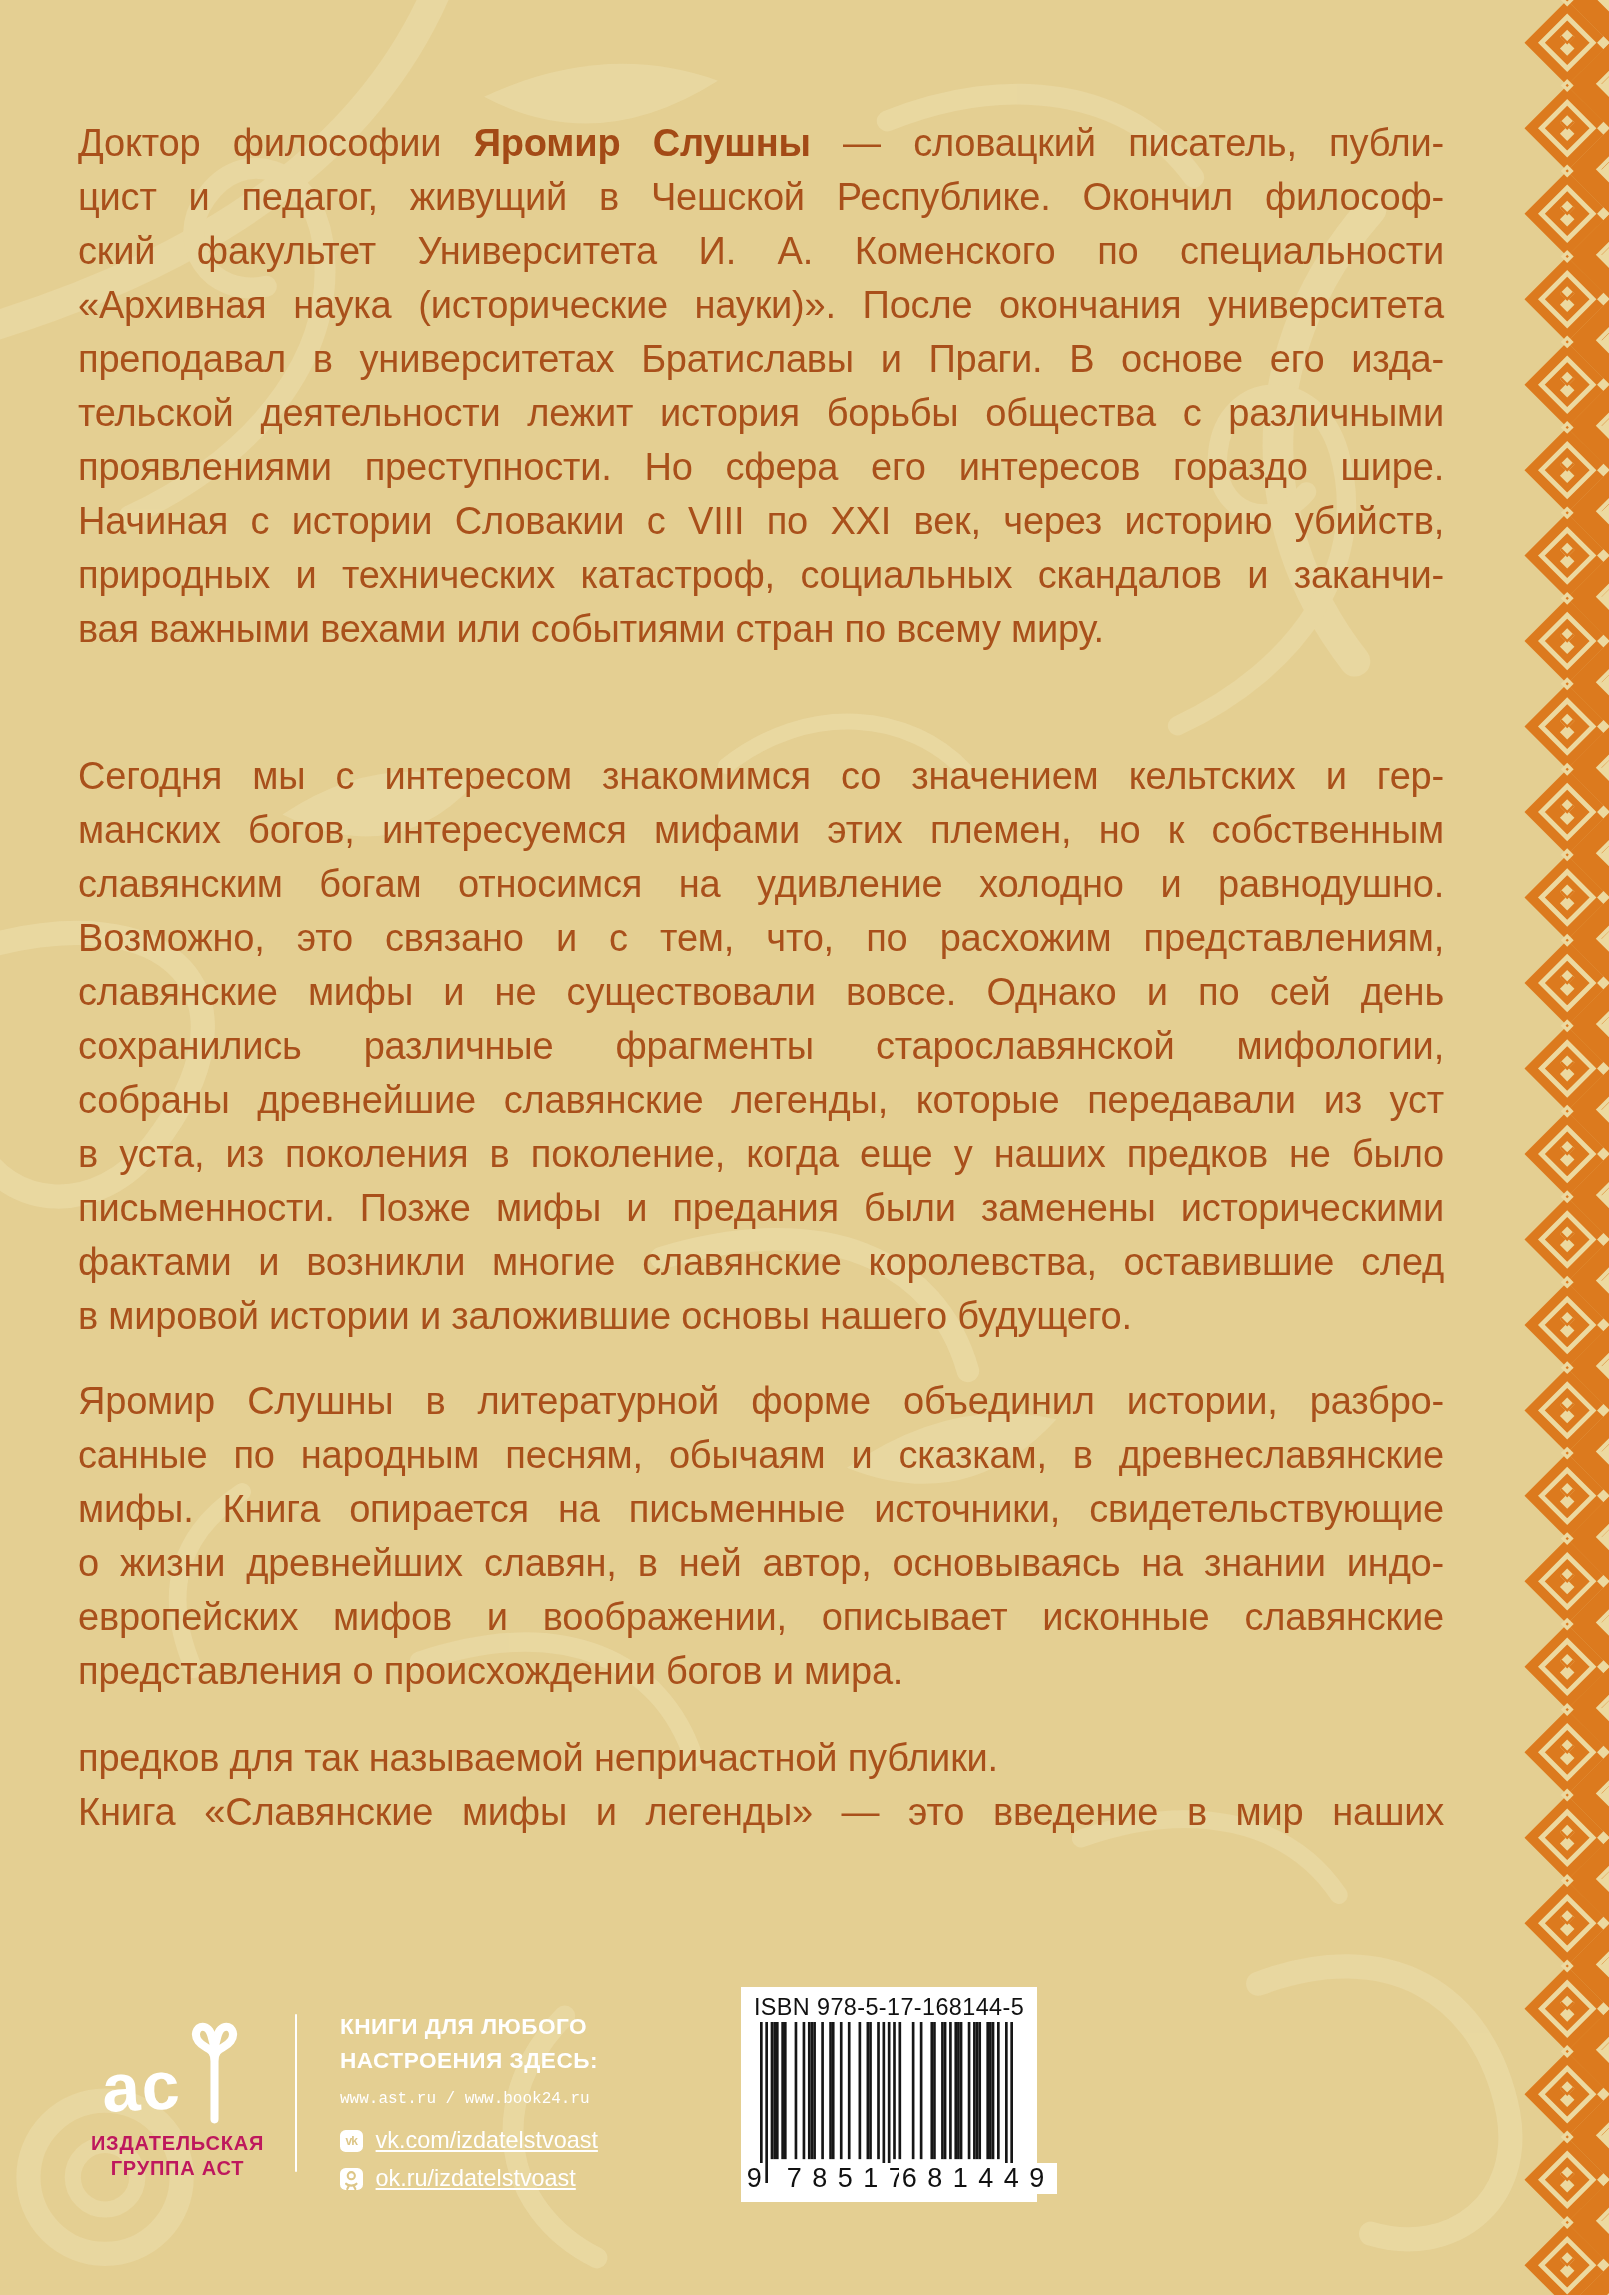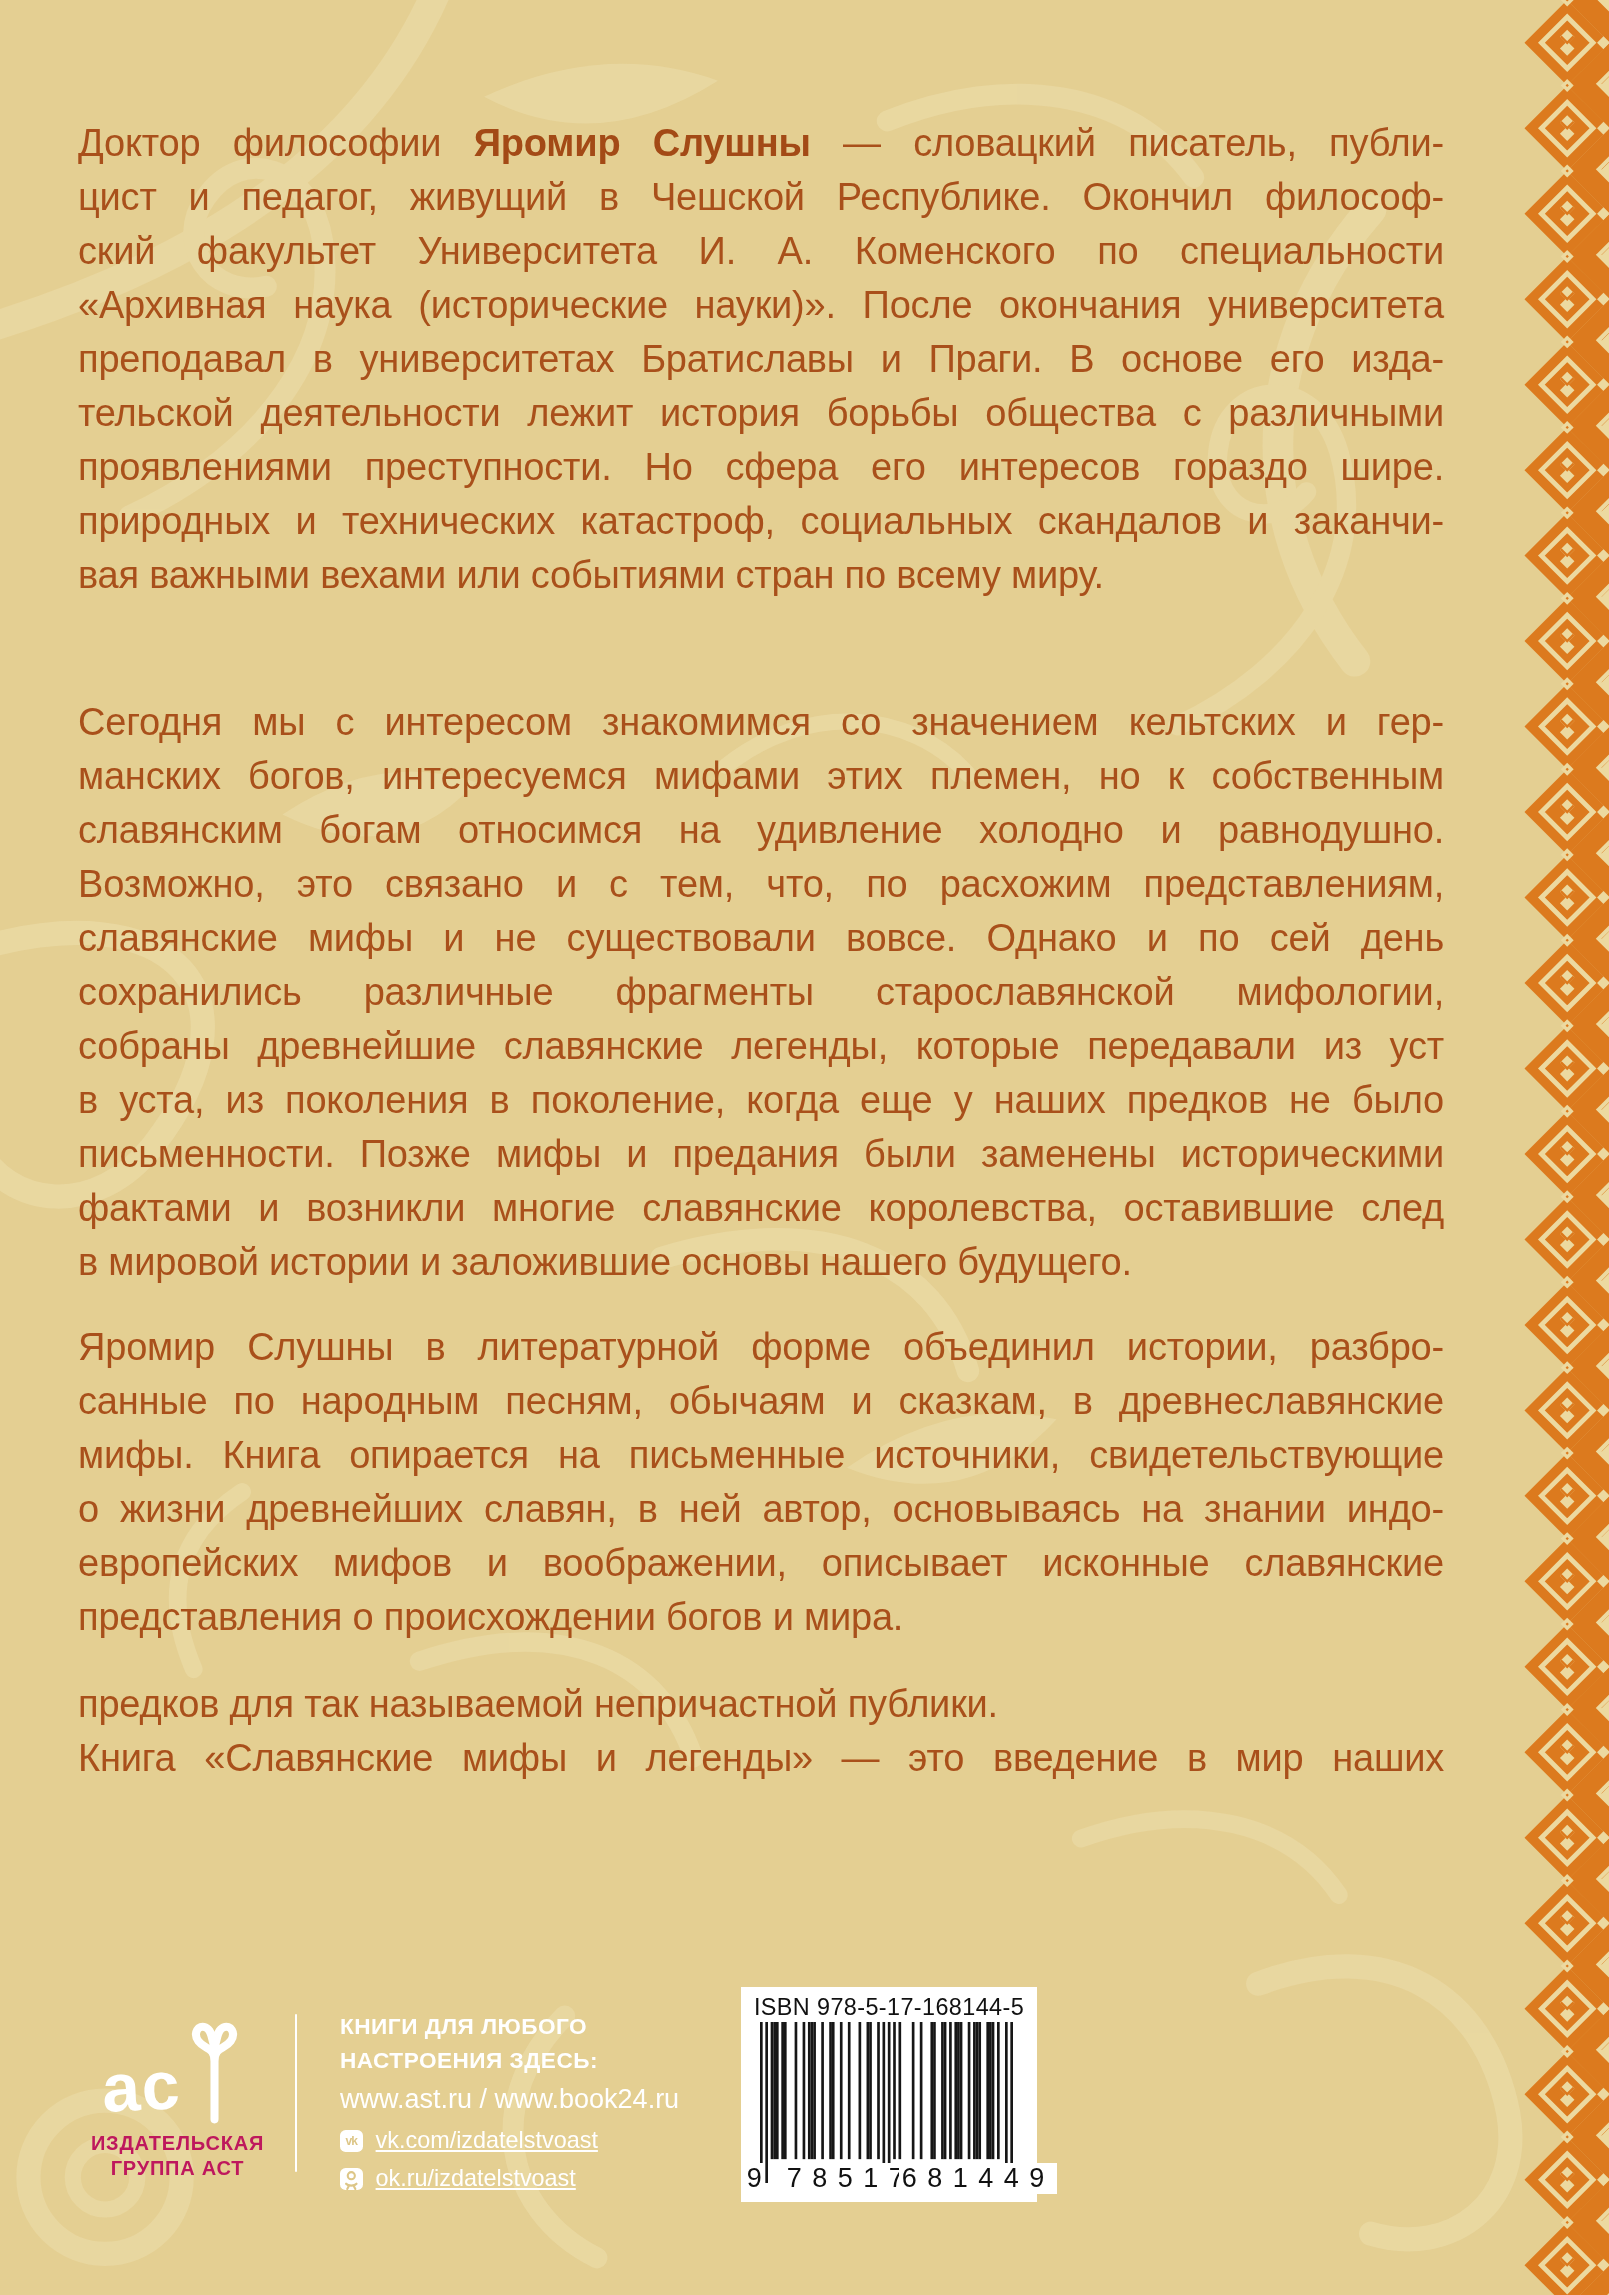--- a/index.html
+++ b/index.html
@@ -33,21 +33,21 @@
   .pub-cap.c1 { top:2132px; }
   .pub-cap.c2 { top:2157px; }
   .divider {
     position:absolute; left:295px; top:2014px; width:2.4px; height:158px;
     background:#ffffff; border-radius:1.6px; z-index:2;
   }
 
   
   .links { position:absolute; left:340px; top:2010px; z-index:2; color:#ffffff; }
   .links .head { font-size:22.6px; font-weight:bold; line-height:34px; letter-spacing:0.5px; }
-  .links .sites { font-size:27px; line-height:32px; margin-top:4.8px; }
+  .links .sites { font-size:16px; line-height:32px; margin-top:4.8px;font-family:Liberation Mono, monospace; }
   .soc-row { display:flex; align-items:center; margin-top:14px; height:24px; }
   .soc-icon {
     width:22.6px; height:22.6px; border-radius:5.6px; background:#ffffff;
     display:flex; align-items:center; justify-content:center; flex:0 0 auto;
   }
   .soc-icon .vk-glyph {
     color:#ddc687; font-weight:bold; font-size:12px; letter-spacing:-0.8px;
     font-family:"Liberation Sans", sans-serif;
   }
   .soc-label { font-size:23.4px; margin-left:13px;text-decoration:underline; }
@@ -508,20 +508,21 @@
 
   <div class="text-block" id="paragraphs">
       <div class="para" style="margin-bottom: 93px;">
         <div class="line"><span>Доктор философии </span><b>Яромир Слушны</b><span> — словацкий писатель, публи-</span></div>
         <div class="line">цист и педагог, живущий в Чешской Республике. Окончил философ-</div>
         <div class="line">ский факультет Университета И. А. Коменского по специальности</div>
         <div class="line">«Архивная наука (исторические науки)». После окончания университета</div>
         <div class="line">преподавал в университетах Братиславы и Праги. В основе его изда-</div>
         <div class="line">тельской деятельности лежит история борьбы общества с различными</div>
         <div class="line">проявлениями преступности. Но сфера его интересов гораздо шире.</div>
+        <div class="line">Начиная с истории Словакии с VIII по XXI век, через историю убийств,</div>
         <div class="line">природных и технических катастроф, социальных скандалов и заканчи-</div>
         <div class="line last">вая важными вехами или событиями стран по всему миру.</div>
       </div>
       <div class="para" style="margin-bottom: 31px;">
         <div class="line">Сегодня мы с интересом знакомимся со значением кельтских и гер-</div>
         <div class="line">манских богов, интересуемся мифами этих племен, но к собственным</div>
         <div class="line">славянским богам относимся на удивление холодно и равнодушно.</div>
         <div class="line">Возможно, это связано и с тем, что, по расхожим представлениям,</div>
         <div class="line">славянские мифы и не существовали вовсе. Однако и по сей день</div>
         <div class="line">сохранились различные фрагменты старославянской мифологии,</div>

